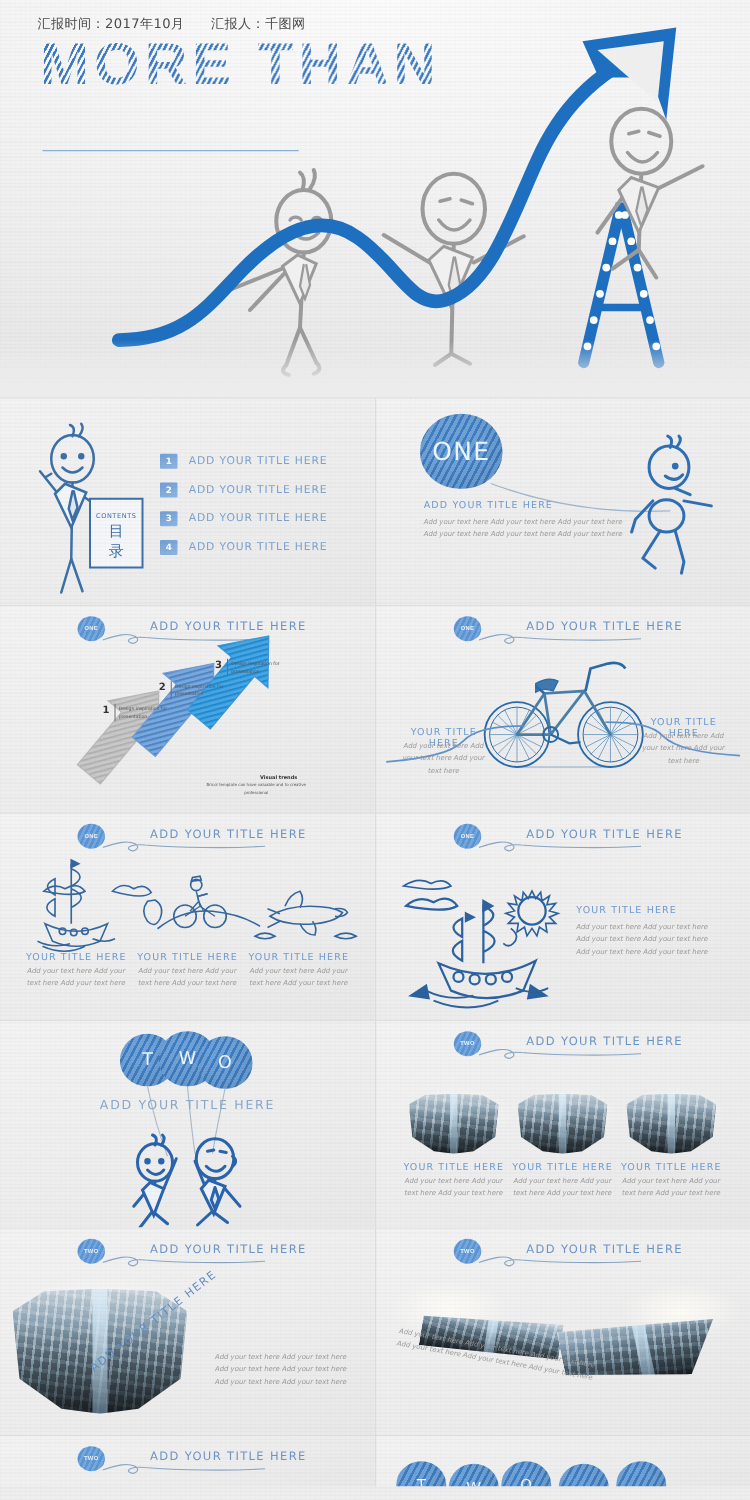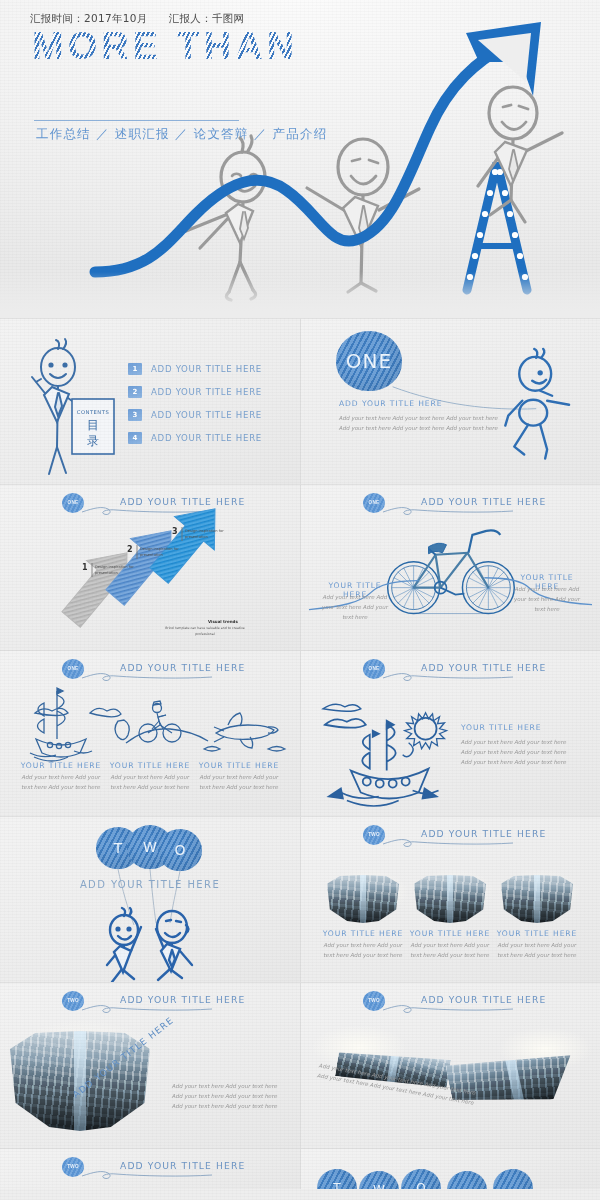--- a/index.html
+++ b/index.html
@@ -35,21 +35,21 @@
     white-space:nowrap; z-index:6;
   }
   .hero-meta .sp { display:inline-block; width:14px; }
 
   .hero-title {
     position:absolute; left:32px; top:28px; z-index:5;
     line-height:.98;
   }
   .hero-title .ln {
     display:block;
-    font-size:38px; font-weight:700; letter-spacing:4px;
+    font-size:47px; font-weight:700; letter-spacing:4px;
     color:#4f86c6;
     background:repeating-linear-gradient(118deg,#3f78bd 0 2px,rgba(255,255,255,.55) 2px 4px);
     -webkit-background-clip:text; background-clip:text;
     -webkit-text-fill-color:transparent;
     filter:contrast(1.05);
   }
   .hero-title .ln2 { margin-top:5px; }
   .hero-rule {
     position:absolute; left:34px; top:120px; width:205px; height:1px;
     background:#7ba4d4; z-index:5; opacity:.85;
@@ -163,21 +163,20 @@
     <div class="hero-meta">
       <span>汇报时间：2017年10月</span>
       <span class="sp"></span>
       <span>汇报人：千图网</span>
     </div>
 
     <div class="hero-title">
       <span class="ln">MORE  THAN</span>
     </div>
     <div class="hero-rule"></div>
-    <div class="hero-sub">工作总结 ／ 述职汇报 ／ 论文答辩 ／ 产品介绍</div>
 
     <svg class="hero-art" viewBox="0 0 600 318">
       <defs>
         <clipPath id="heroClip">
             <rect x="0" y="0" width="600" height="318"></rect>
           </clipPath>
       </defs>
       <g clip-path="url(#heroClip)">
 
         <g stroke="#9a9a9a" stroke-width="3.2" fill="none" stroke-linecap="round">

